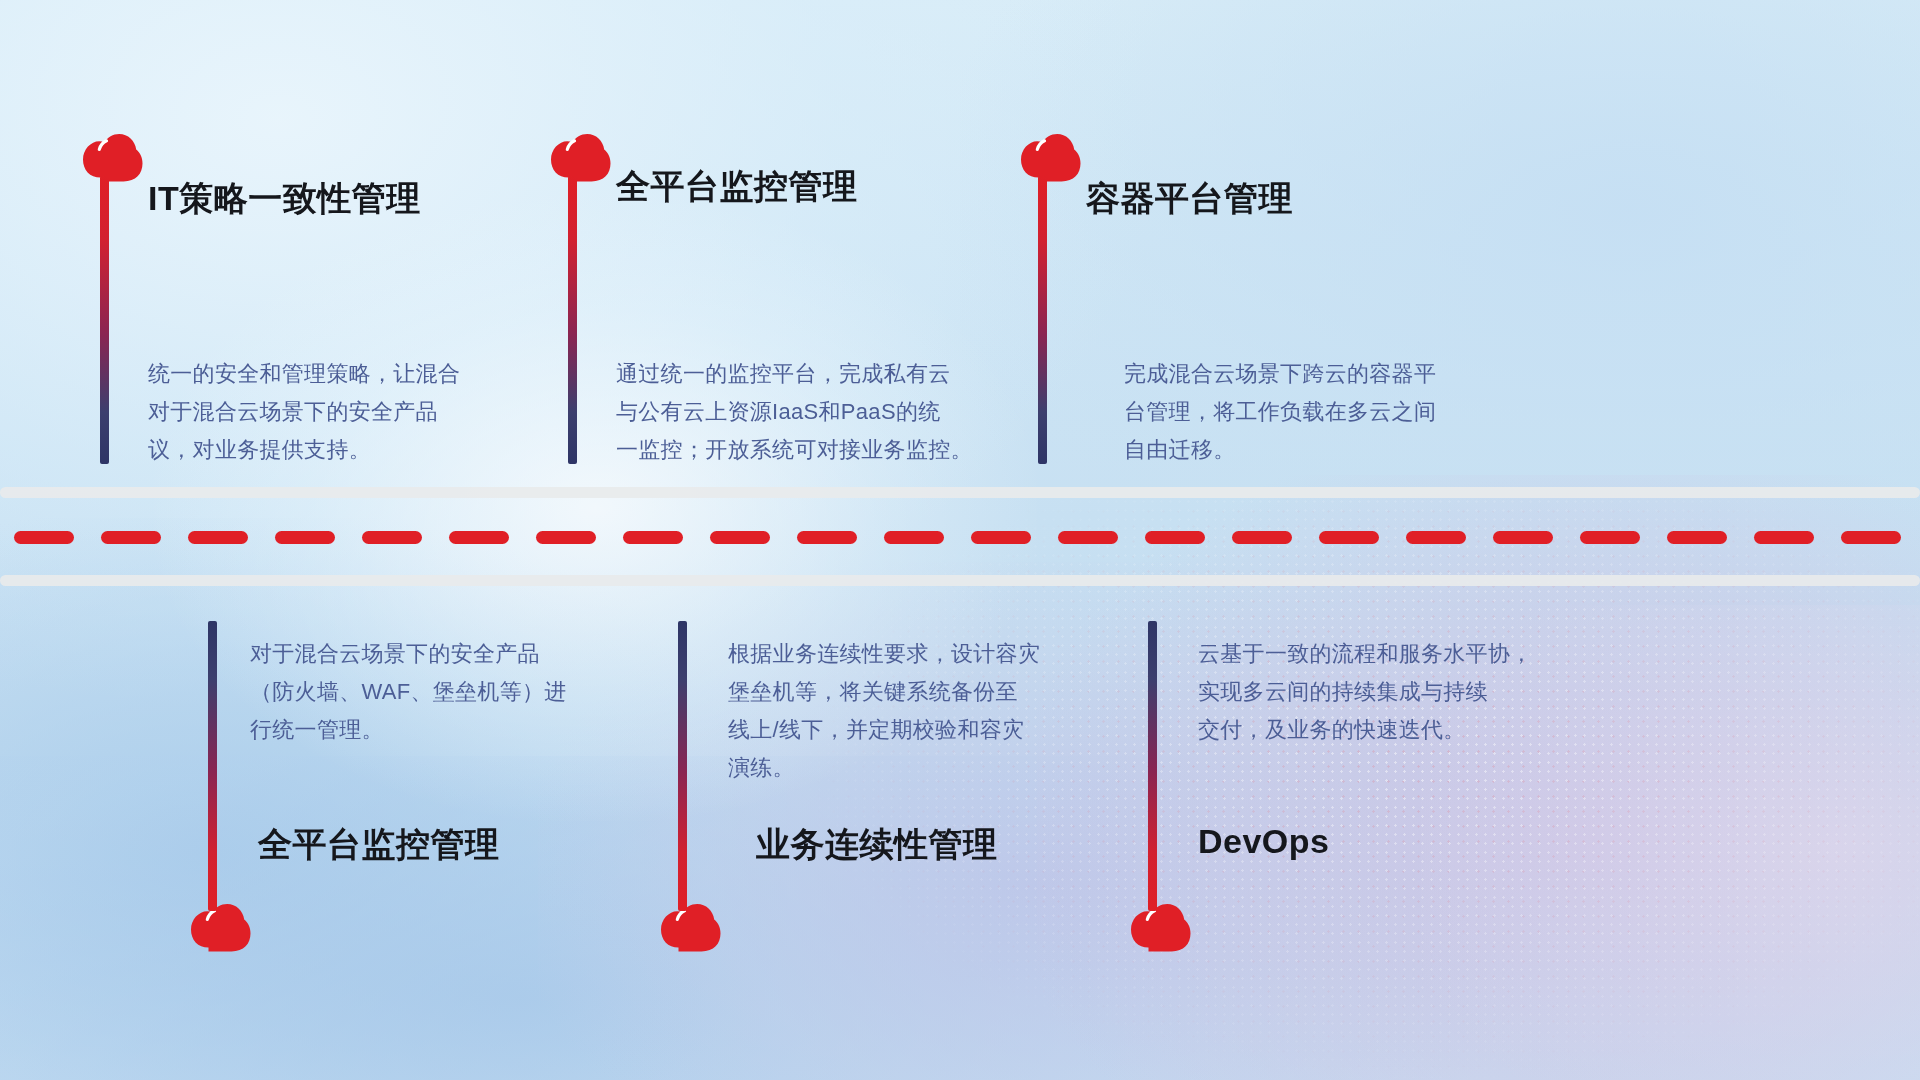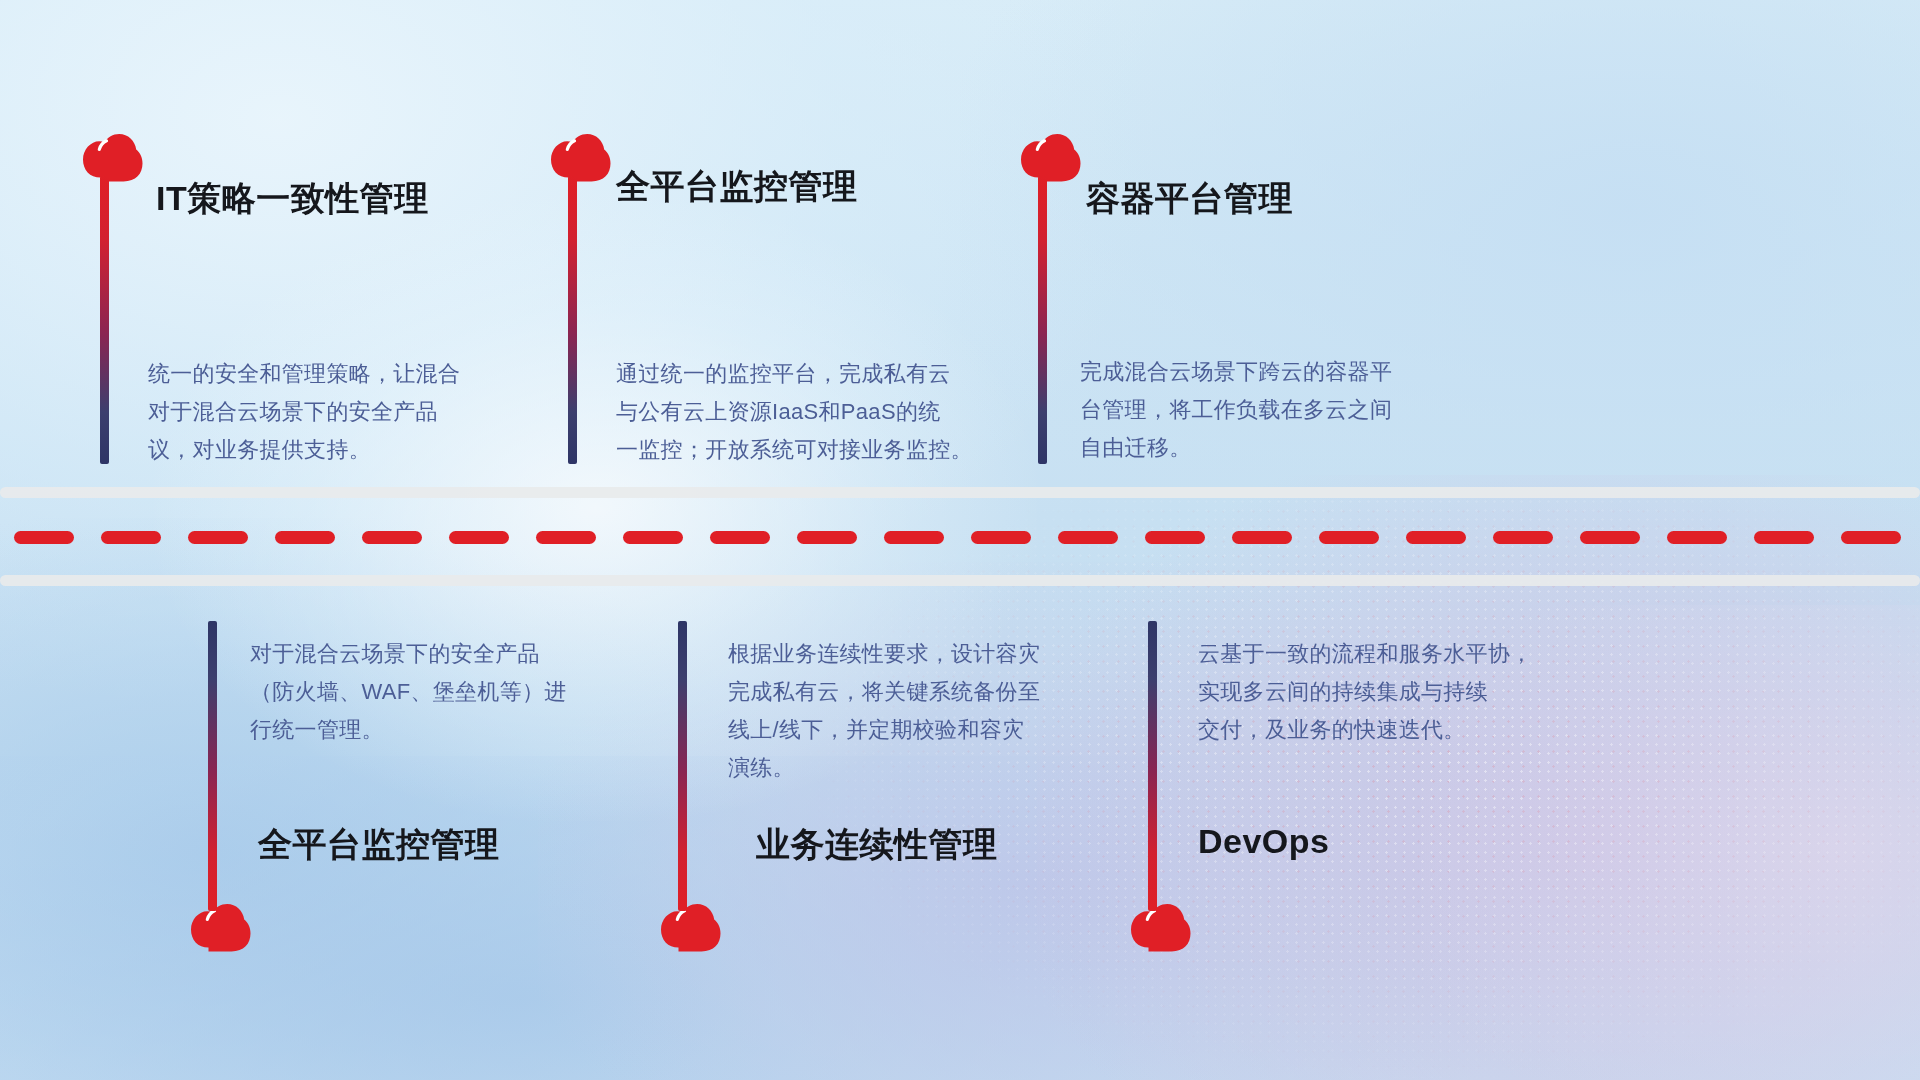--- a/index.html
+++ b/index.html
@@ -116,21 +116,21 @@
   <div class="bg-speck"></div>
 
   <div class="item" id="top0">
       <div class="cloud" style="left: 80px; top: 133px;">
         <svg viewBox="0 0 64 49">
           <path fill="#e01f26" d="M20.5 48.5h23c6 0 10.9-1.9 14.1-5.2 3.3-3.4 4.9-8 4.9-12.9 0-5.6-2.3-10.6-6.3-13.8-1.1-8.9-8.2-15.6-17-15.6-6.2 0-11.7 3.3-14.9 8.4-1.6-.7-3.3-1.1-5.1-1.1C10.9 8.3 3 16.5 3 26.6c0 5 1.6 9.6 4.6 12.9 3.2 3.4 7.6 5 12.9 5z"></path>
           <path fill="#ffffff" stroke="#ffffff" stroke-width="3.2" stroke-linecap="round" fill-opacity="0" d="M26.5 7.8c-3.6 1.6-6 4.5-7.2 8.6"></path>
         </svg>
       </div>
       <div class="stem down" style="left: 100px; top: 176px; height: 288px;"></div>
-      <div class="title" style="left: 148px; top: 176px; margin-left: 8px;">IT策略一致性管理</div>
+      <div class="title" style="left: 148px; top: 176px;">IT策略一致性管理</div>
       <div class="desc" style="left: 148px; top: 355px;">
         <span>统一的安全和管理策略，让混合</span>
         <span>对于混合云场景下的安全产品</span>
         <span>议，对业务提供支持。</span>
       </div>
     </div>
   <div class="item" id="top1">
       <div class="cloud" style="left: 548px; top: 133px;">
         <svg viewBox="0 0 64 49">
           <path fill="#e01f26" d="M20.5 48.5h23c6 0 10.9-1.9 14.1-5.2 3.3-3.4 4.9-8 4.9-12.9 0-5.6-2.3-10.6-6.3-13.8-1.1-8.9-8.2-15.6-17-15.6-6.2 0-11.7 3.3-14.9 8.4-1.6-.7-3.3-1.1-5.1-1.1C10.9 8.3 3 16.5 3 26.6c0 5 1.6 9.6 4.6 12.9 3.2 3.4 7.6 5 12.9 5z"></path>
@@ -147,21 +147,21 @@
     </div>
   <div class="item" id="top2">
       <div class="cloud" style="left: 1018px; top: 133px;">
         <svg viewBox="0 0 64 49">
           <path fill="#e01f26" d="M20.5 48.5h23c6 0 10.9-1.9 14.1-5.2 3.3-3.4 4.9-8 4.9-12.9 0-5.6-2.3-10.6-6.3-13.8-1.1-8.9-8.2-15.6-17-15.6-6.2 0-11.7 3.3-14.9 8.4-1.6-.7-3.3-1.1-5.1-1.1C10.9 8.3 3 16.5 3 26.6c0 5 1.6 9.6 4.6 12.9 3.2 3.4 7.6 5 12.9 5z"></path>
           <path fill="#ffffff" stroke="#ffffff" stroke-width="3.2" stroke-linecap="round" fill-opacity="0" d="M26.5 7.8c-3.6 1.6-6 4.5-7.2 8.6"></path>
         </svg>
       </div>
       <div class="stem down" style="left: 1038px; top: 176px; height: 288px;"></div>
       <div class="title" style="left: 1086px; top: 176px;">容器平台管理</div>
-      <div class="desc" style="left: 1080px; top: 355px; font-family: Liberation Mono, monospace;">
+      <div class="desc" style="left: 1124px; top: 355px;">
         <span>完成混合云场景下跨云的容器平</span>
         <span>台管理，将工作负载在多云之间</span>
         <span>自由迁移。</span>
       </div>
     </div>
 
   <div class="divider" id="divider" style="top: 487px;">
     <div class="rule" style="top:0"></div>
     <div class="dashline" id="dashline" style="top:44px">
         <div class="dash" style="background: rgb(224, 31, 38);"></div>
@@ -209,21 +209,21 @@
       <div class="cloud" style="left: 658px; top: 903px;">
         <svg viewBox="0 0 64 49">
           <path fill="#e01f26" d="M20.5 48.5h23c6 0 10.9-1.9 14.1-5.2 3.3-3.4 4.9-8 4.9-12.9 0-5.6-2.3-10.6-6.3-13.8-1.1-8.9-8.2-15.6-17-15.6-6.2 0-11.7 3.3-14.9 8.4-1.6-.7-3.3-1.1-5.1-1.1C10.9 8.3 3 16.5 3 26.6c0 5 1.6 9.6 4.6 12.9 3.2 3.4 7.6 5 12.9 5z"></path>
           <path fill="#ffffff" stroke="#ffffff" stroke-width="3.2" stroke-linecap="round" fill-opacity="0" d="M26.5 7.8c-3.6 1.6-6 4.5-7.2 8.6"></path>
         </svg>
       </div>
       <div class="stem up" style="left: 678px; top: 621px; height: 290px;"></div>
       <div class="title" style="left: 728px; top: 822px; margin-left: 28px;">业务连续性管理</div>
       <div class="desc" style="left: 728px; top: 635px;">
         <span>根据业务连续性要求，设计容灾</span>
-        <span>完成私有云，将关键系统备份至</span>
+        <span>堡垒机等，将关键系统备份至</span>
         <span>线上/线下，并定期校验和容灾</span>
         <span>演练。</span>
       </div>
     </div>
   <div class="item" id="bot2">
       <div class="cloud" style="left: 1128px; top: 903px;">
         <svg viewBox="0 0 64 49">
           <path fill="#e01f26" d="M20.5 48.5h23c6 0 10.9-1.9 14.1-5.2 3.3-3.4 4.9-8 4.9-12.9 0-5.6-2.3-10.6-6.3-13.8-1.1-8.9-8.2-15.6-17-15.6-6.2 0-11.7 3.3-14.9 8.4-1.6-.7-3.3-1.1-5.1-1.1C10.9 8.3 3 16.5 3 26.6c0 5 1.6 9.6 4.6 12.9 3.2 3.4 7.6 5 12.9 5z"></path>
           <path fill="#ffffff" stroke="#ffffff" stroke-width="3.2" stroke-linecap="round" fill-opacity="0" d="M26.5 7.8c-3.6 1.6-6 4.5-7.2 8.6"></path>
         </svg>

